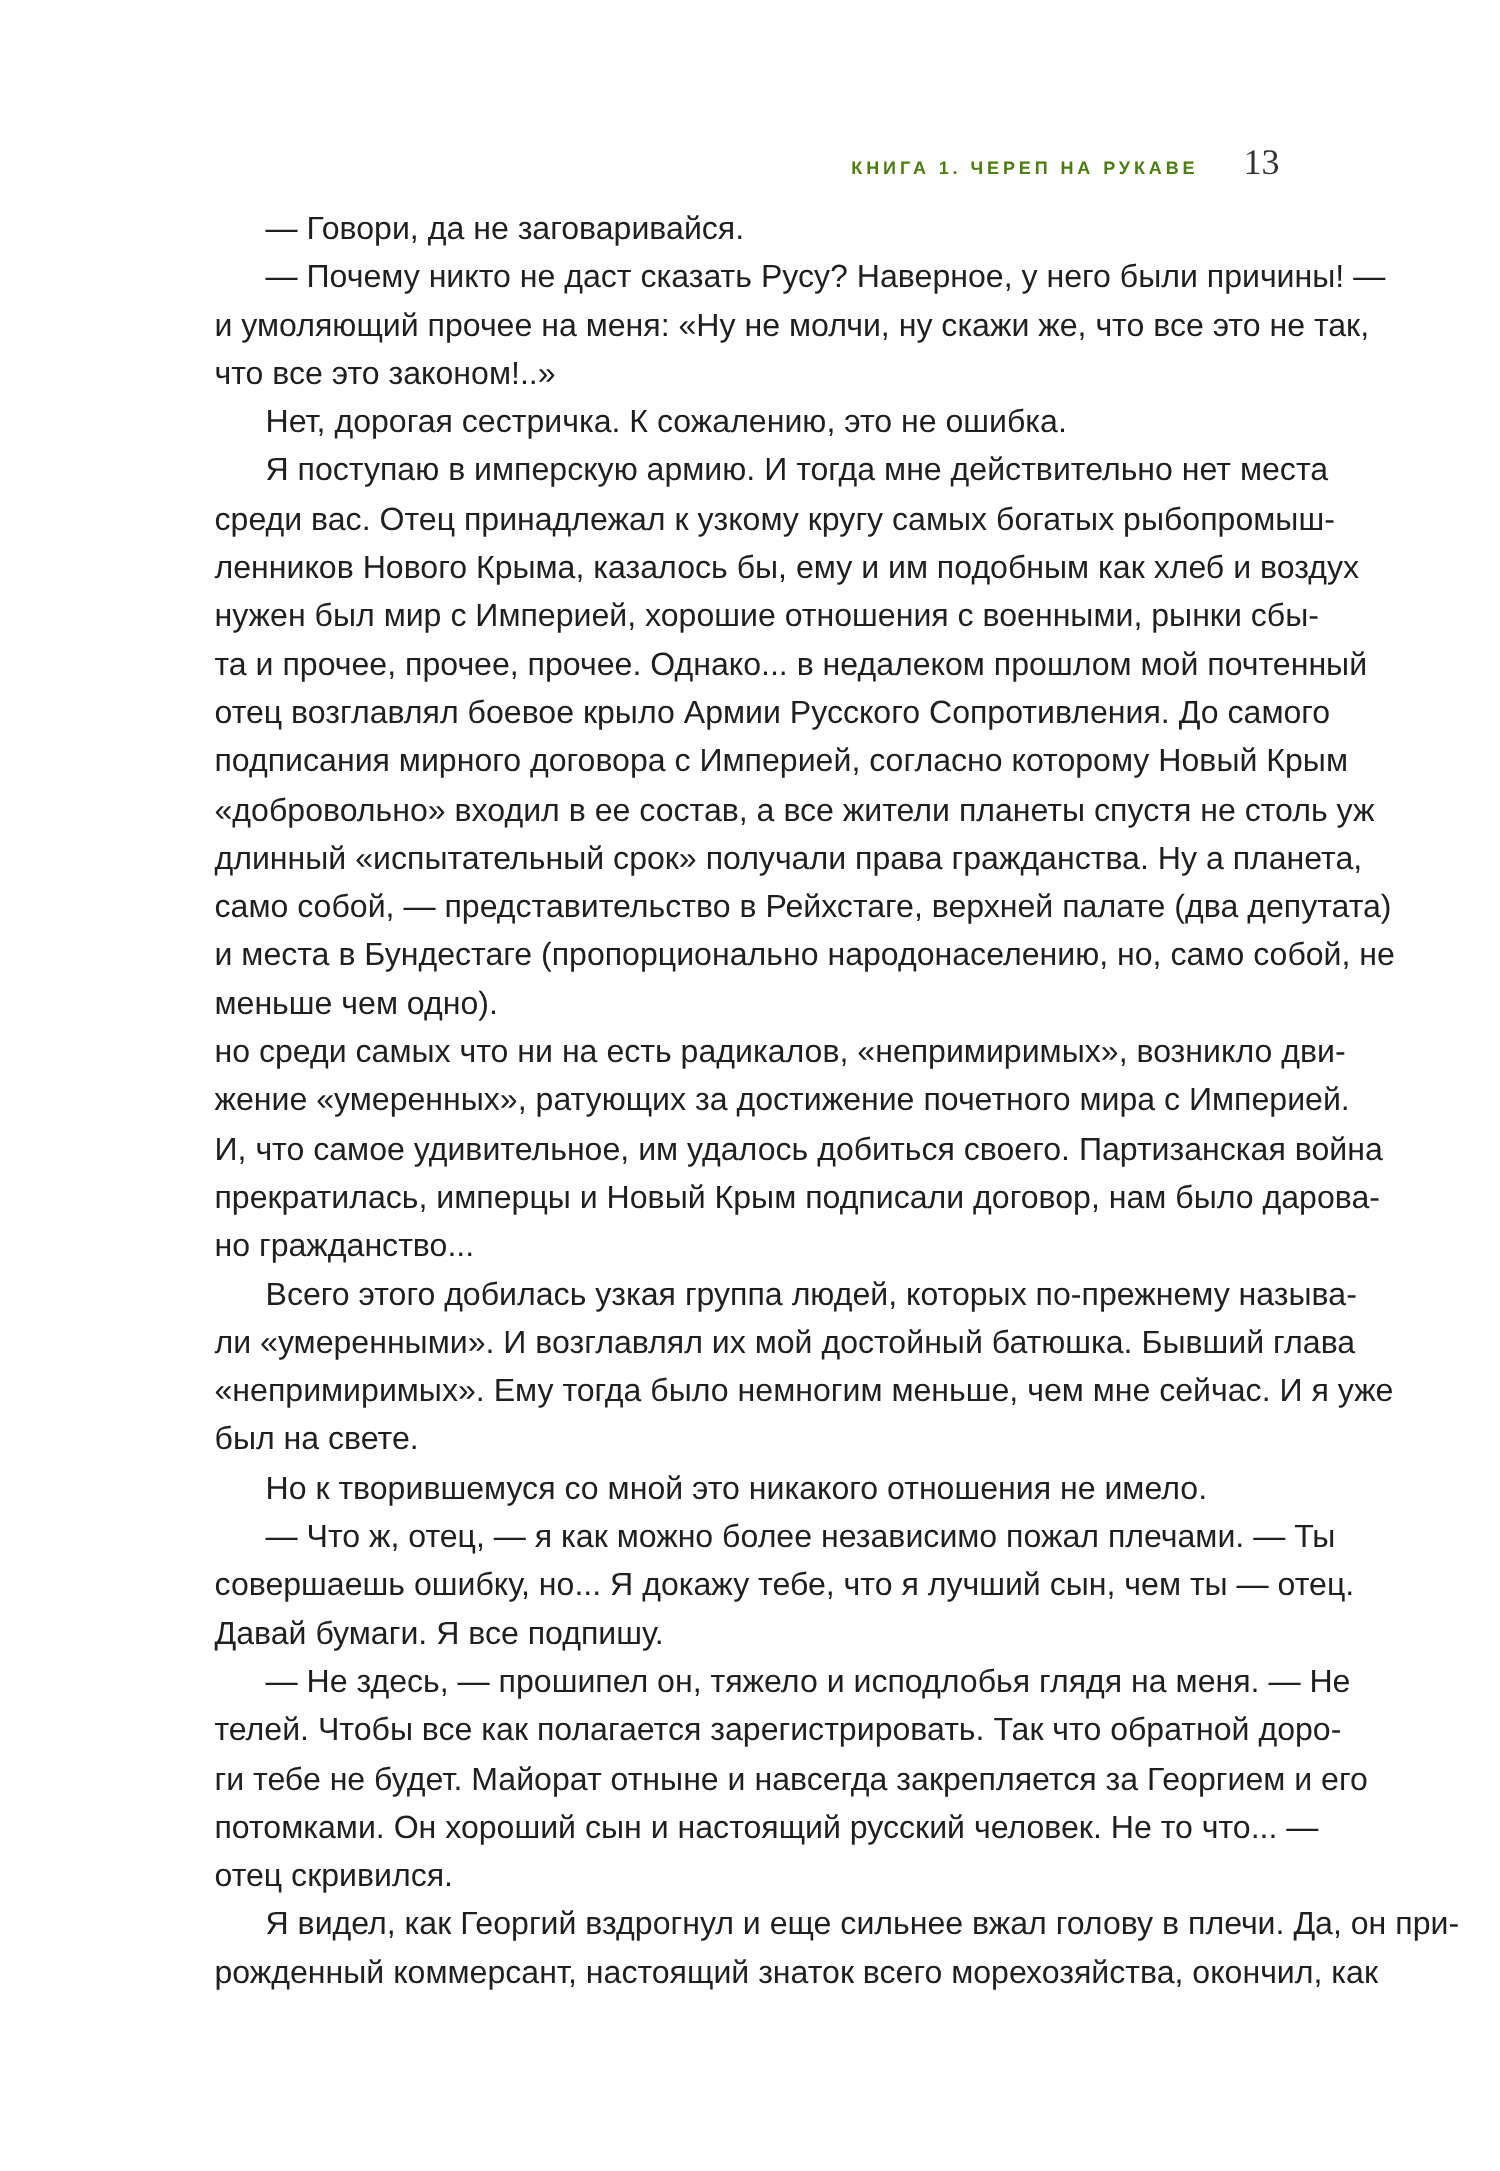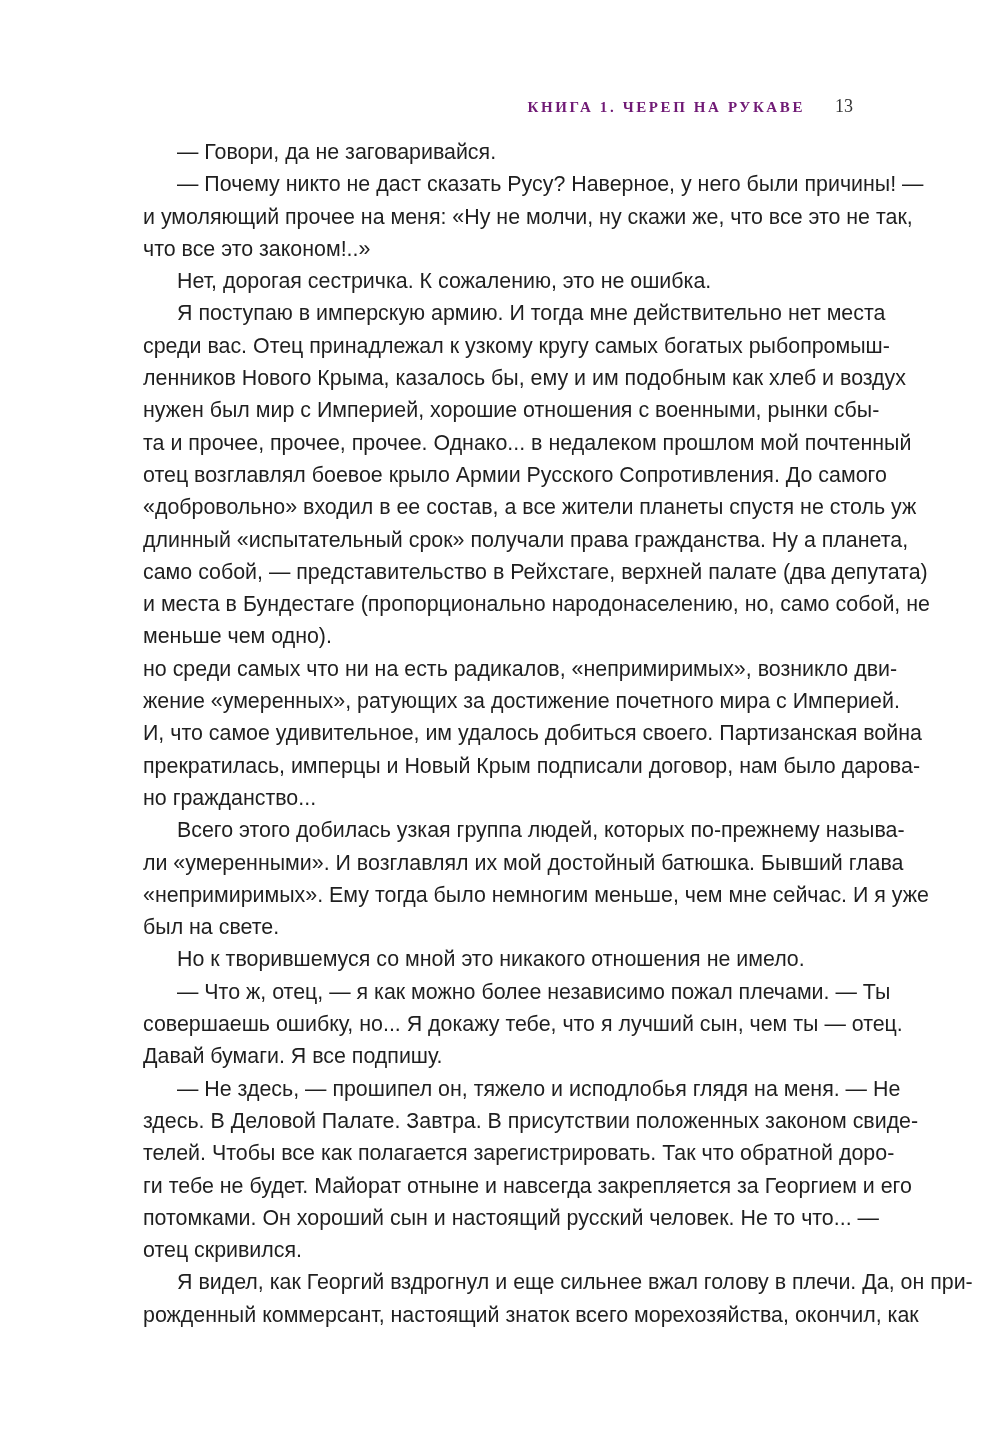--- a/index.html
+++ b/index.html
@@ -24,30 +24,30 @@
       position: absolute;
       top: 96px;
       left: 0;
       width: 853px;
       height: 28px;
       display: flex;
       justify-content: flex-end;
       align-items: baseline;
     }
     .header-title {
-      font-family: Liberation Serif, serif;
+      font-family: Liberation Sans, sans-serif;
       font-weight: bold;
-      font-size: 15px;
+      font-size: 12px;
       letter-spacing: 2.6px;
-      color: #701a75;
+      color: #4d7c0f;
       margin-right: 30px;
     }
     .page-number {
       font-family: "Liberation Serif", serif;
-      font-size: 18px;
+      font-size: 24px;
       color: #333333;
     }
     .body-text {
       position: absolute;
       left: 143px;
       top: 136px;
       width: 713px;
       font-family: Liberation Sans, sans-serif;
       font-size: 21.4px;
       color: #1f1f1f;
@@ -83,40 +83,40 @@
       <div class="line indent">— Почему никто не даст сказать Русу? Наверное, у него были причины! —</div>
       <div class="line">и умоляющий прочее на меня: «Ну не молчи, ну скажи же, что все это не так,</div>
       <div class="line last">что все это законом!..»</div>
       <div class="line indent last">Нет, дорогая сестричка. К сожалению, это не ошибка.</div>
       <div class="line indent">Я поступаю в имперскую армию. И тогда мне действительно нет места</div>
       <div class="line">среди вас. Отец принадлежал к узкому кругу самых богатых рыбопромыш-</div>
       <div class="line">ленников Нового Крыма, казалось бы, ему и им подобным как хлеб и воздух</div>
       <div class="line">нужен был мир с Империей, хорошие отношения с военными, рынки сбы-</div>
       <div class="line">та и прочее, прочее, прочее. Однако... в недалеком прошлом мой почтенный</div>
       <div class="line">отец возглавлял боевое крыло Армии Русского Сопротивления. До самого</div>
+      <div class="line">подписания мирного договора с Империей, согласно которому Новый Крым</div>
       <div class="line">«добровольно» входил в ее состав, а все жители планеты спустя не столь уж</div>
       <div class="line">длинный «испытательный срок» получали права гражданства. Ну а планета,</div>
       <div class="line">само собой, — представительство в Рейхстаге, верхней палате (два депутата)</div>
       <div class="line">и места в Бундестаге (пропорционально народонаселению, но, само собой, не</div>
       <div class="line last">меньше чем одно).</div>
       <div class="line">но среди самых что ни на есть радикалов, «непримиримых», возникло дви-</div>
       <div class="line">жение «умеренных», ратующих за достижение почетного мира с Империей.</div>
       <div class="line">И, что самое удивительное, им удалось добиться своего. Партизанская война</div>
       <div class="line">прекратилась, имперцы и Новый Крым подписали договор, нам было дарова-</div>
       <div class="line last">но гражданство...</div>
       <div class="line indent">Всего этого добилась узкая группа людей, которых по-прежнему называ-</div>
       <div class="line">ли «умеренными». И возглавлял их мой достойный батюшка. Бывший глава</div>
       <div class="line">«непримиримых». Ему тогда было немногим меньше, чем мне сейчас. И я уже</div>
       <div class="line last">был на свете.</div>
       <div class="line indent last">Но к творившемуся со мной это никакого отношения не имело.</div>
       <div class="line indent">— Что ж, отец, — я как можно более независимо пожал плечами. — Ты</div>
       <div class="line">совершаешь ошибку, но... Я докажу тебе, что я лучший сын, чем ты — отец.</div>
       <div class="line last">Давай бумаги. Я все подпишу.</div>
       <div class="line indent">— Не здесь, — прошипел он, тяжело и исподлобья глядя на меня. — Не</div>
-      <div class="line">здесь. В Деловой Палате. Завтра. В присутствии положенных законом свиде-</div>
       <div class="line">телей. Чтобы все как полагается зарегистрировать. Так что обратной доро-</div>
       <div class="line">ги тебе не будет. Майорат отныне и навсегда закрепляется за Георгием и его</div>
       <div class="line">потомками. Он хороший сын и настоящий русский человек. Не то что... —</div>
       <div class="line last">отец скривился.</div>
       <div class="line indent">Я видел, как Георгий вздрогнул и еще сильнее вжал голову в плечи. Да, он при-</div>
       <div class="line">рожденный коммерсант, настоящий знаток всего морехозяйства, окончил, как</div>
     </div>
 </div>
 
 </body></html>

